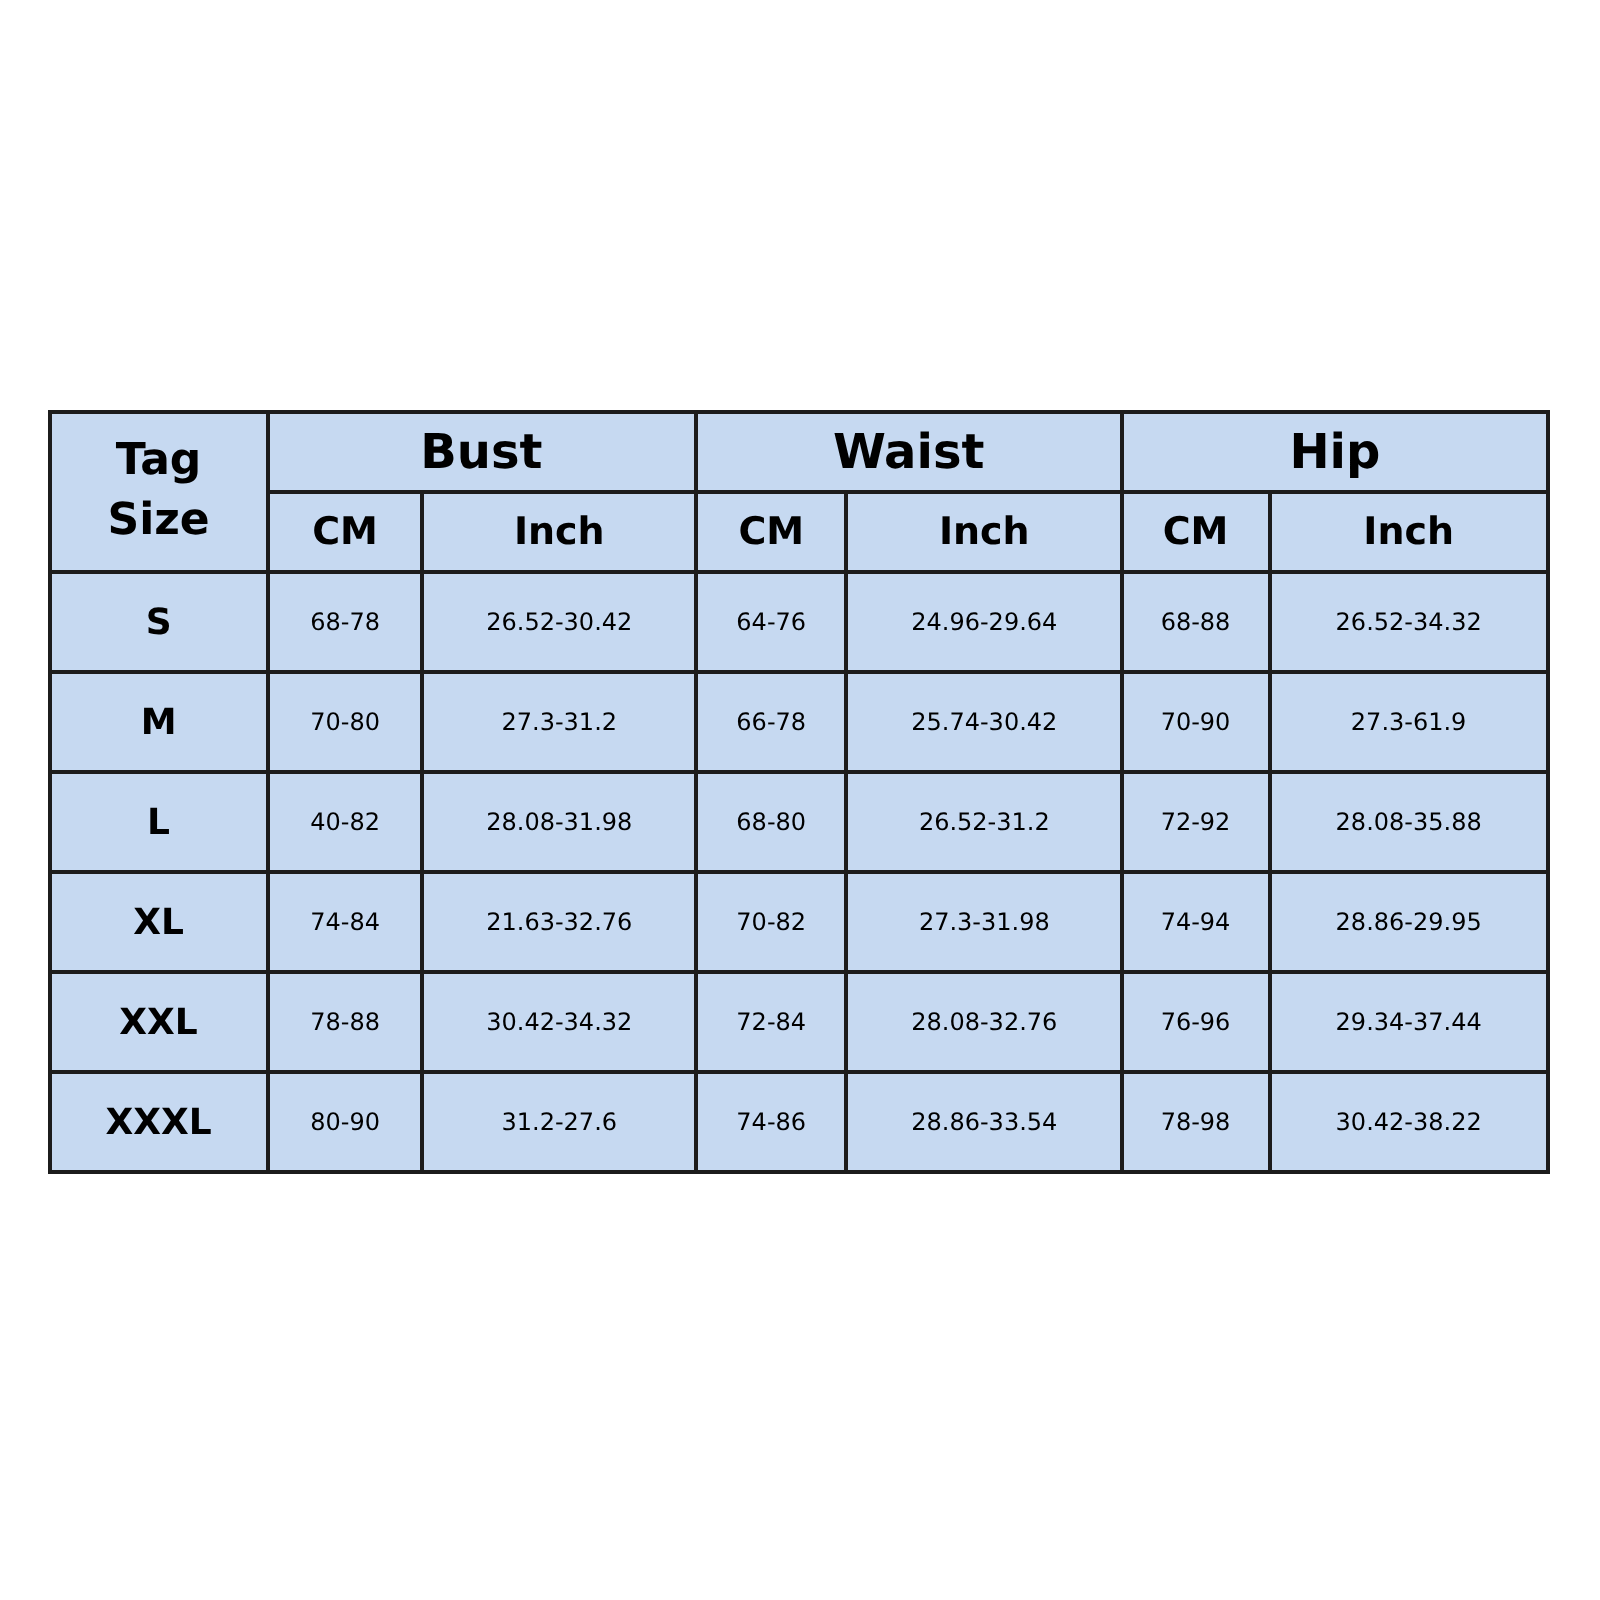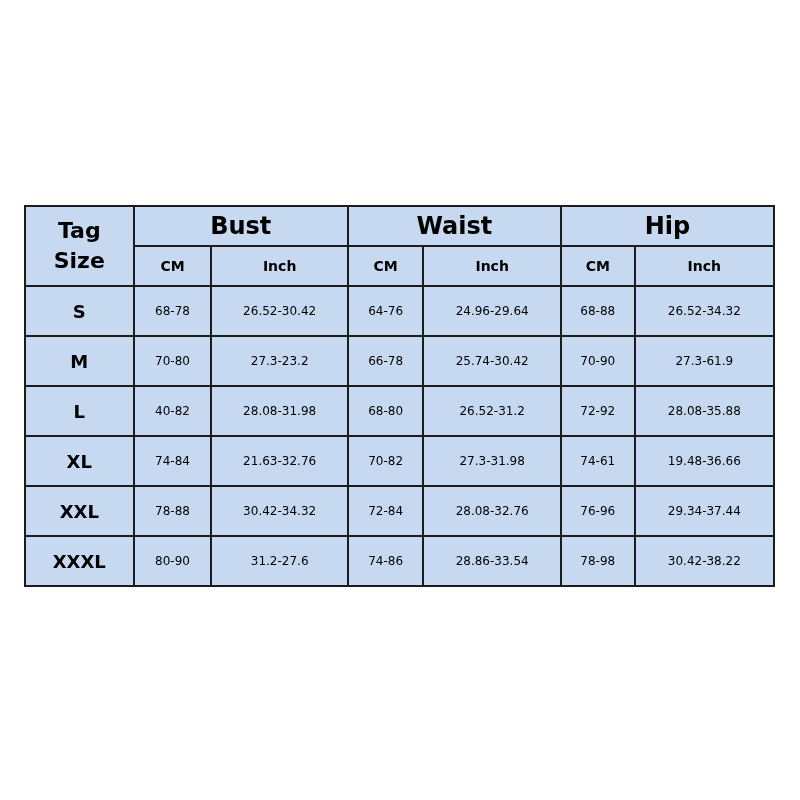--- a/index.html
+++ b/index.html
@@ -45,21 +45,21 @@
     font-size: 22px;
     font-weight: bold;
     line-height: 1.35;
     white-space: pre-line;
   }
   .group-header {
     font-size: 24px;
     font-weight: bold;
   }
   .sub-header {
-    font-size: 14px;
+    font-size: 19px;
     font-weight: bold;
   }
   .size-label {
     font-size: 18px;
     font-weight: bold;
   }
   .data-cell {
     font-size: 12px;
     font-weight: normal;
     letter-spacing: 0px;
@@ -102,43 +102,43 @@
         <td class="data-cell">68-78</td>
         <td class="data-cell">26.52-30.42</td>
         <td class="data-cell">64-76</td>
         <td class="data-cell">24.96-29.64</td>
         <td class="data-cell">68-88</td>
         <td class="data-cell">26.52-34.32</td>
       </tr>
       <tr>
         <td class="size-label">M</td>
         <td class="data-cell">70-80</td>
-        <td class="data-cell">27.3-23.2</td>
+        <td class="data-cell">27.3-31.2</td>
         <td class="data-cell">66-78</td>
         <td class="data-cell">25.74-30.42</td>
         <td class="data-cell">70-90</td>
         <td class="data-cell">27.3-61.9</td>
       </tr>
       <tr>
         <td class="size-label">L</td>
         <td class="data-cell">40-82</td>
         <td class="data-cell">28.08-31.98</td>
         <td class="data-cell">68-80</td>
         <td class="data-cell">26.52-31.2</td>
         <td class="data-cell">72-92</td>
         <td class="data-cell">28.08-35.88</td>
       </tr>
       <tr>
         <td class="size-label">XL</td>
         <td class="data-cell">74-84</td>
         <td class="data-cell">21.63-32.76</td>
         <td class="data-cell">70-82</td>
         <td class="data-cell">27.3-31.98</td>
-        <td class="data-cell">74-61</td>
-        <td class="data-cell">19.48-36.66</td>
+        <td class="data-cell">74-94</td>
+        <td class="data-cell">28.86-29.95</td>
       </tr>
       <tr>
         <td class="size-label">XXL</td>
         <td class="data-cell">78-88</td>
         <td class="data-cell">30.42-34.32</td>
         <td class="data-cell">72-84</td>
         <td class="data-cell">28.08-32.76</td>
         <td class="data-cell">76-96</td>
         <td class="data-cell">29.34-37.44</td>
       </tr>

